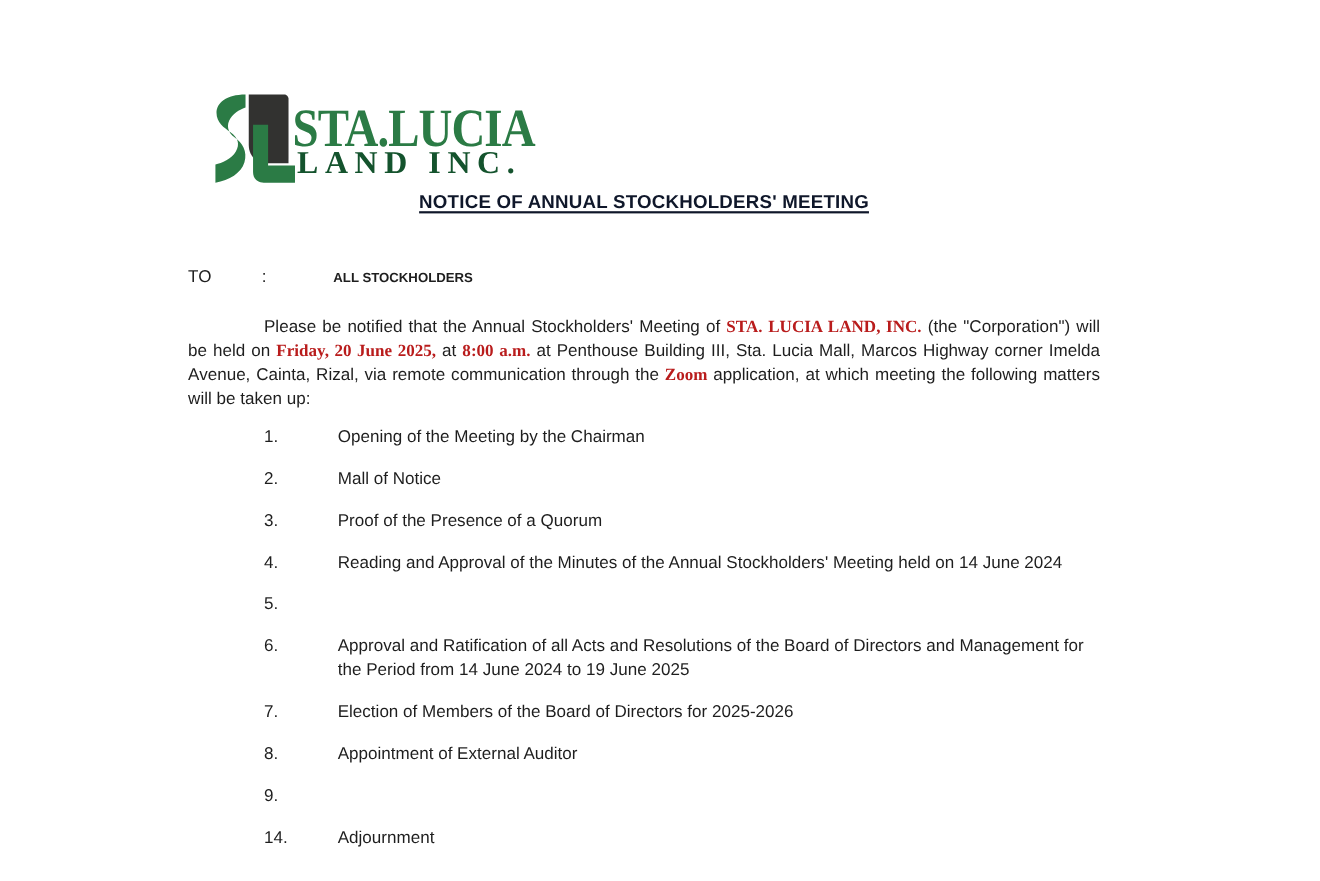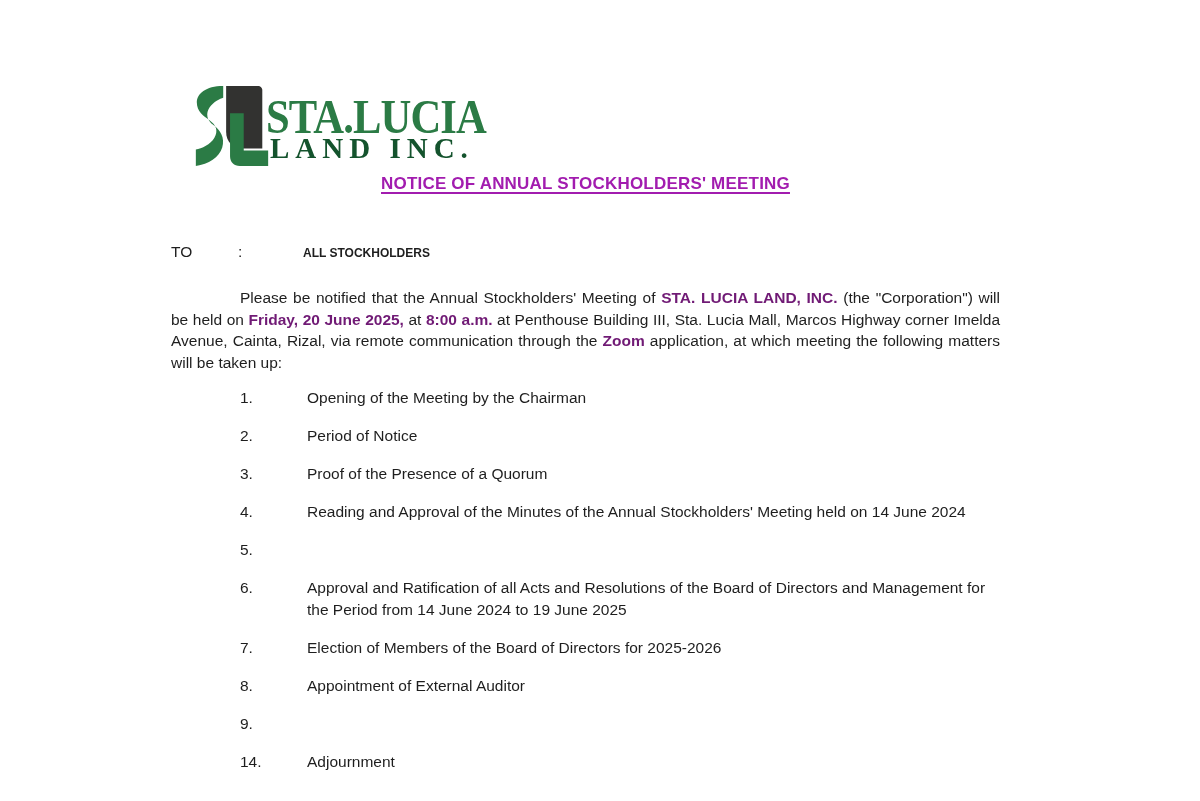--- a/index.html
+++ b/index.html
@@ -60,21 +60,21 @@
     position: absolute;
     left: 171px;
     width: 829px;
   }
   .doc-title {
     top: 174px;
     text-align: center;
     font-weight: bold;
     font-size: 17px;
     letter-spacing: 0.2px;
-    color: #a21caf;
+    color: #0f172a;
     text-decoration: underline;
     text-underline-offset: 3px;
     text-decoration-thickness: 1.5px;
   }
   .to-row {
     top: 241px;
     font-size: 15.5px;
     line-height: 21.5px;
   }
   .to-label {
@@ -91,21 +91,21 @@
   }
   .intro {
     top: 287px;
     margin: 0;
     font-size: 15.5px;
     line-height: 21.5px;
     text-align: justify;
     text-indent: 69px;
     color: #1e1e1e;
   }
-  .intro b { color: #701a75; }
+  .intro b { color: #b91c1c; font-family: Liberation Serif, serif; }
 
   .agenda {
     top: 387px;
     list-style: none;
     margin: 0;
     padding: 0;
     font-size: 15.5px;
     line-height: 21.5px;
   }
   .agenda-item {
@@ -150,21 +150,21 @@
 
   <ol class="content agenda">
 
       <li class="agenda-item">
         <span class="agenda-num">1.</span>
         <span class="agenda-text">Opening of the Meeting by the Chairman</span>
       </li>
 
       <li class="agenda-item">
         <span class="agenda-num">2.</span>
-        <span class="agenda-text">Period of Notice</span>
+        <span class="agenda-text">Mall of Notice</span>
       </li>
 
       <li class="agenda-item">
         <span class="agenda-num">3.</span>
         <span class="agenda-text">Proof of the Presence of a Quorum</span>
       </li>
 
       <li class="agenda-item">
         <span class="agenda-num">4.</span>
         <span class="agenda-text">Reading and Approval of the Minutes of the Annual Stockholders' Meeting held on 14 June 2024</span>

